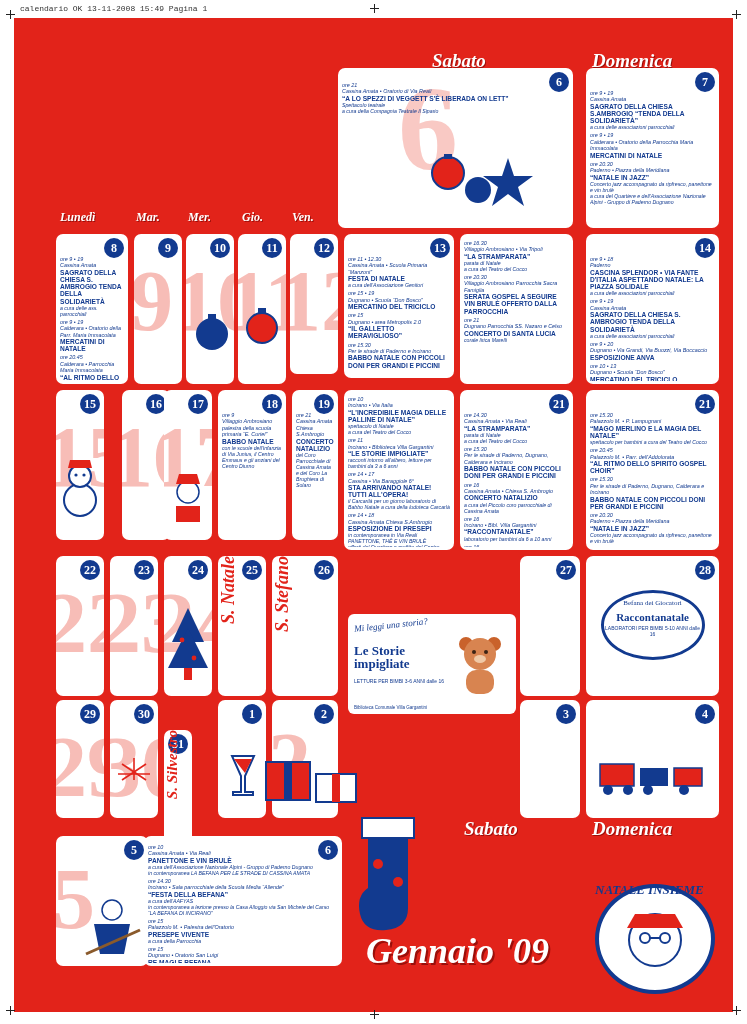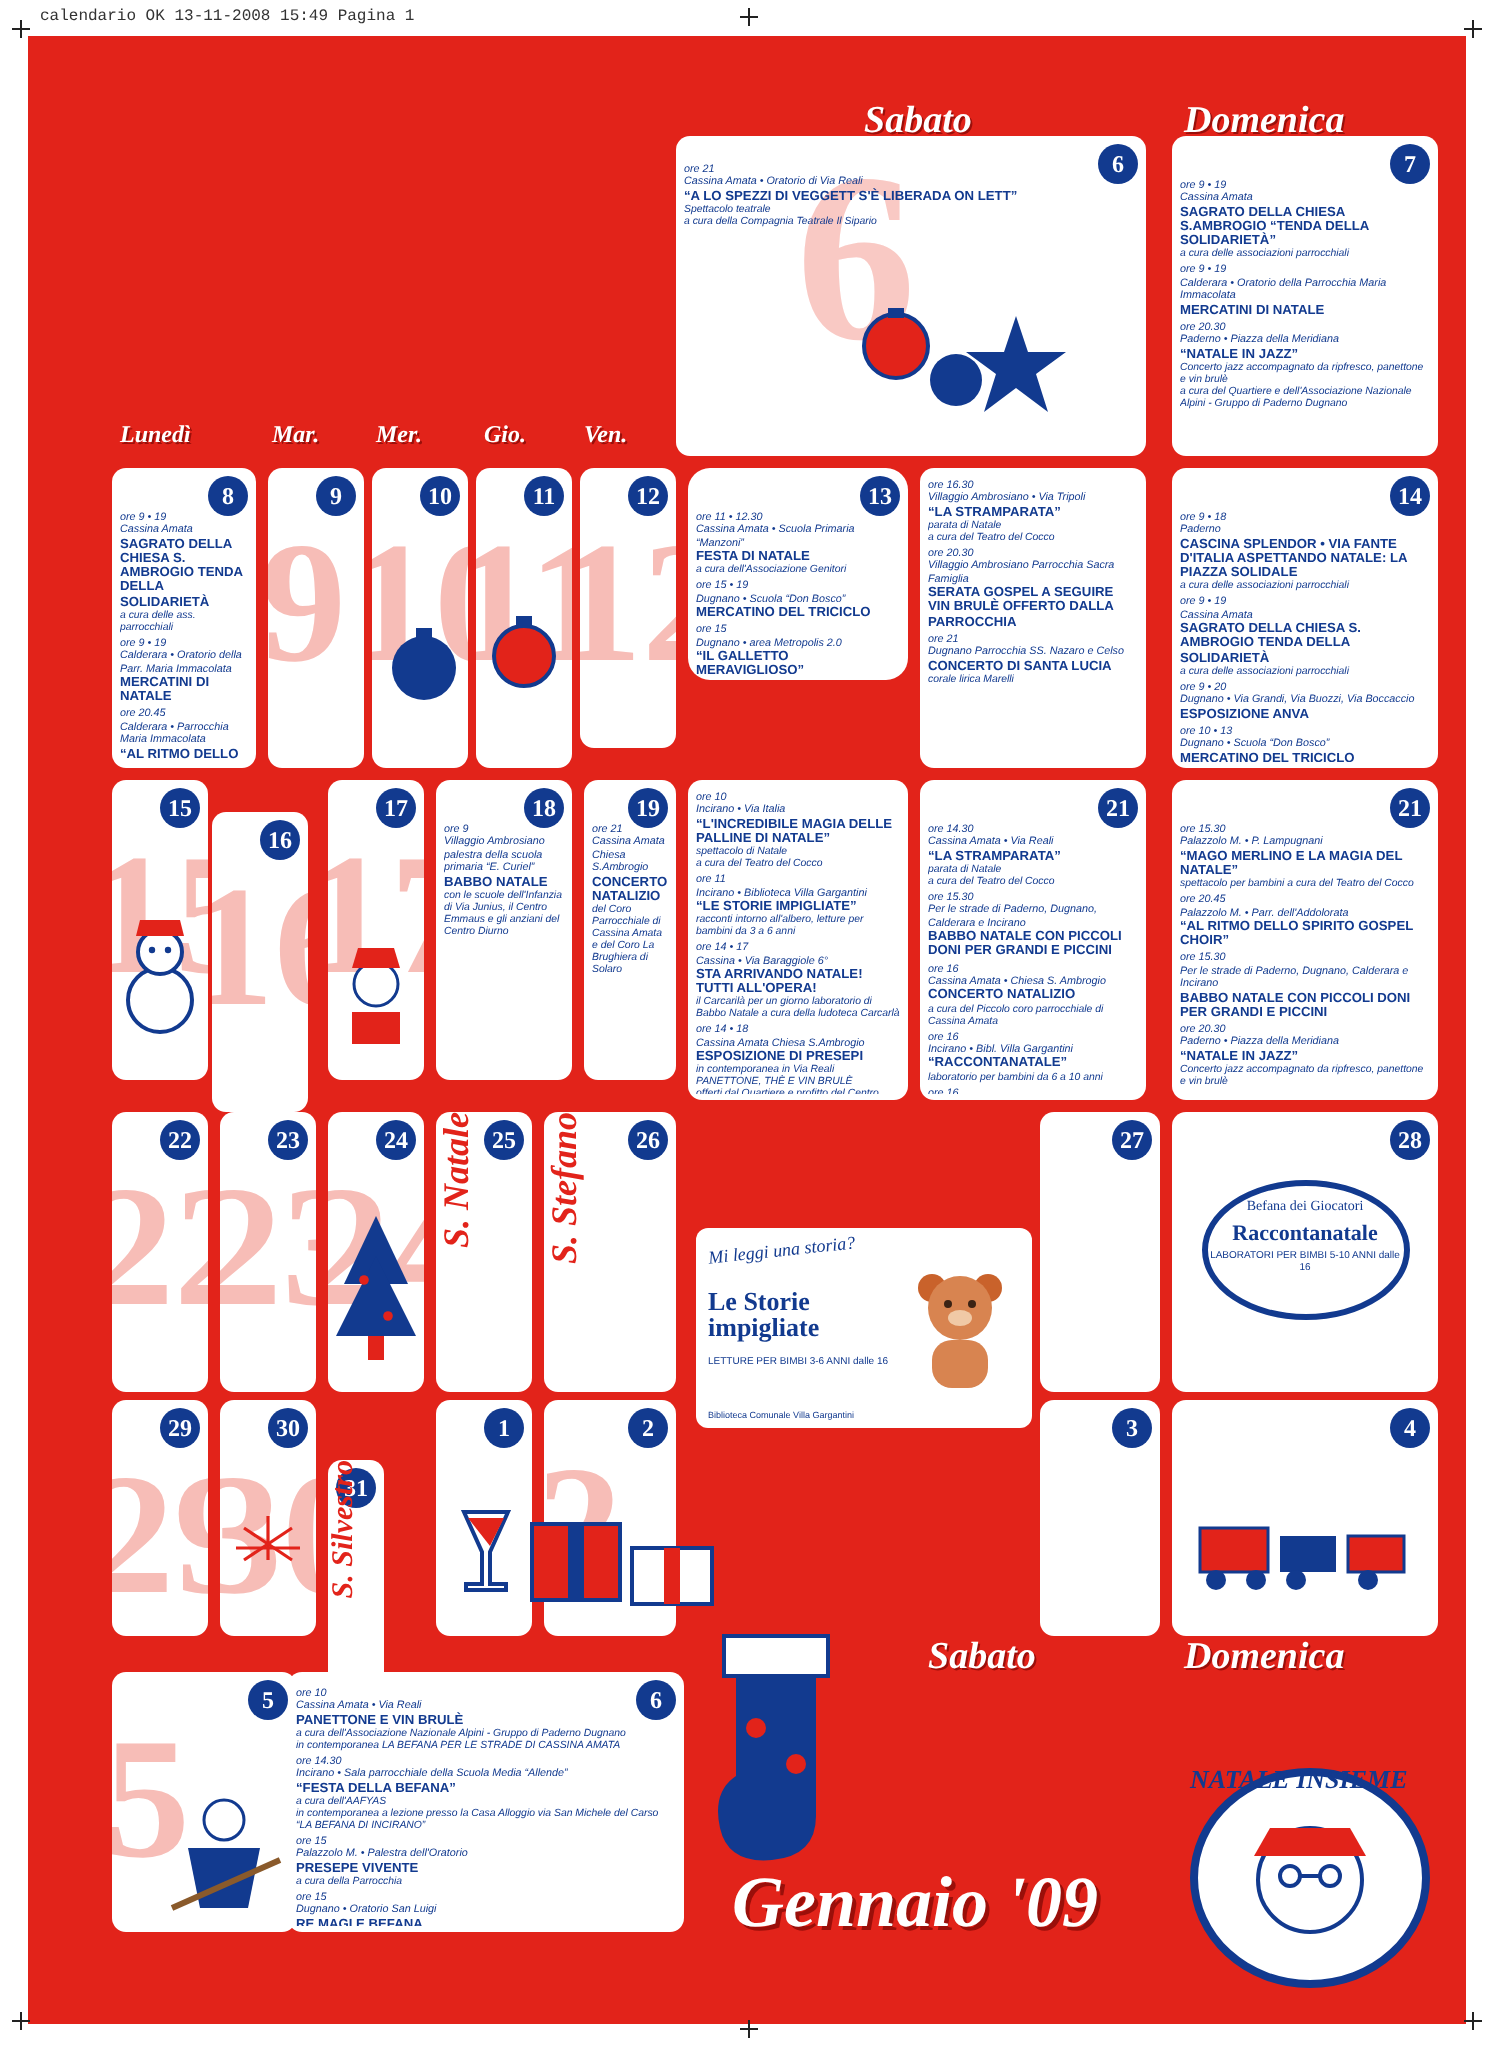--- a/index.html
+++ b/index.html
@@ -138,21 +138,21 @@
       <svg class="deco" style="left:4px;top:52px;" width="40" height="70" viewBox="0 0 40 70">
         <circle cx="20" cy="42" r="15" fill="#e2231a" stroke="#123a8f" stroke-width="2"></circle>
         <rect x="16" y="22" width="8" height="6" fill="#123a8f"></rect>
       </svg>
     </div>
     <div class="cell" style="left:276px;top:216px;width:48px;height:140px;">
       <div class="num numR">12</div>
       <div class="ghost" style="left:-12px;top:24px;">12</div>
     </div>
 
-    <div class="cell" style="left:330px;top:216px;width:110px;height:106px;border-radius:11px;">
+    <div class="cell" style="left:330px;top:216px;width:110px;height:144px;">
       <div class="num numR">13</div>
       <div class="body">
         <div class="ev">
           <div class="h">ore 11 • 12.30</div>
           <div class="h">Cassina Amata • Scuola Primaria “Manzoni”</div>
           <div class="t">FESTA DI NATALE</div>
           <div class="s">a cura dell'Associazione Genitori</div>
         </div>
         <div class="ev">
           <div class="h">ore 15 • 19</div>
@@ -229,21 +229,21 @@
       <div class="num numR">15</div>
       <div class="ghost" style="left:-12px;top:24px;">15</div>
       <svg class="deco" style="left:2px;top:58px;" width="44" height="80" viewBox="0 0 44 80">
         <circle cx="22" cy="52" r="16" fill="#fff" stroke="#123a8f" stroke-width="2"></circle>
         <circle cx="22" cy="28" r="11" fill="#fff" stroke="#123a8f" stroke-width="2"></circle>
         <path d="M10 20 h24 l-2 -8 h-20 z" fill="#e2231a"></path>
         <circle cx="18" cy="27" r="1.6" fill="#123a8f"></circle>
           <circle cx="26" cy="27" r="1.6" fill="#123a8f"></circle>
       </svg>
     </div>
-    <div class="cell" style="left:92px;top:372px;width:48px;height:150px;margin-top:16px;">
+    <div class="cell" style="left:108px;top:372px;width:48px;height:150px;">
       <div class="num numR">16</div>
       <div class="ghost" style="left:-12px;top:24px;">16</div>
     </div>
     <div class="cell" style="left:150px;top:372px;width:48px;height:150px;">
       <div class="num numR">17</div>
       <div class="ghost" style="left:-12px;top:24px;">17</div>
       <svg class="deco" style="left:4px;top:62px;" width="40" height="76" viewBox="0 0 40 76">
         <path d="M8 54 h24 v16 h-24z" fill="#e2231a"></path>
         <circle cx="20" cy="40" r="11" fill="#fff" stroke="#123a8f" stroke-width="1.5"></circle>
         <path d="M8 32 h24 l-3 -10 h-18z" fill="#e2231a"></path>

